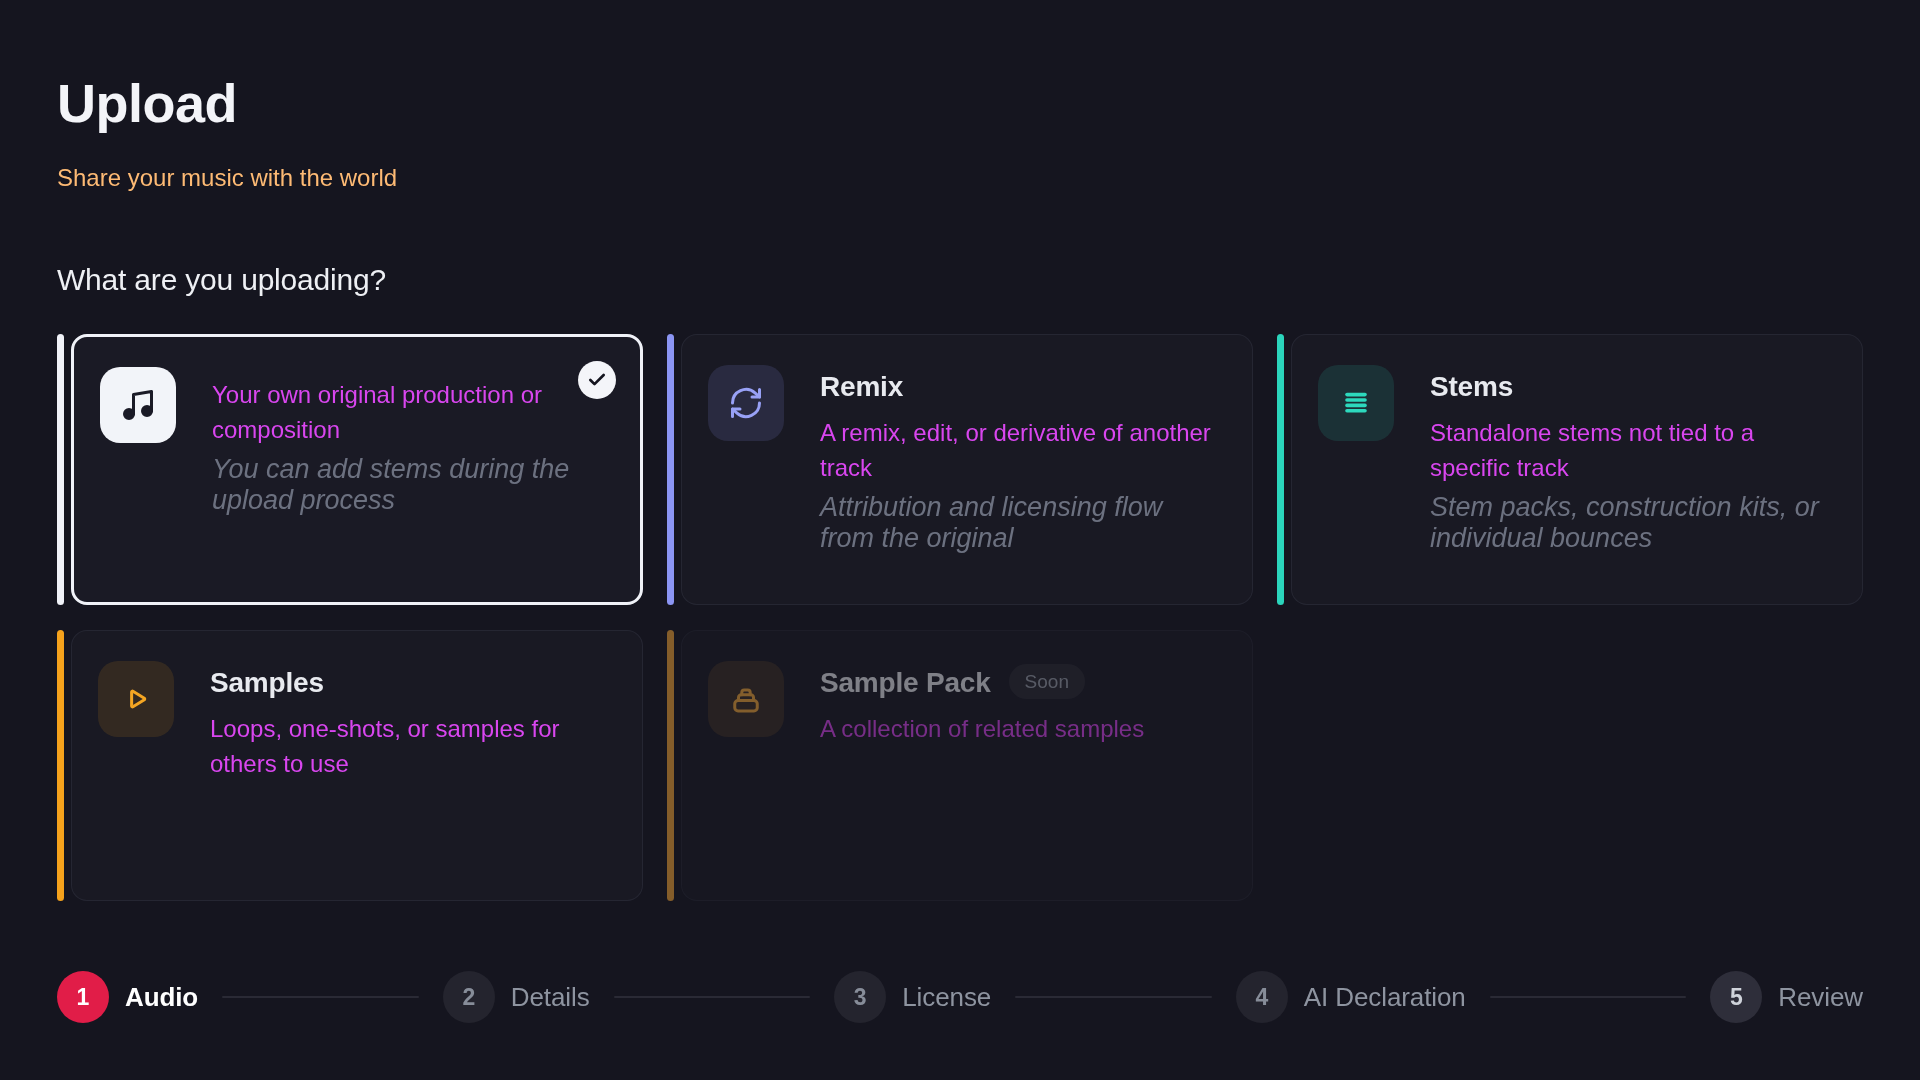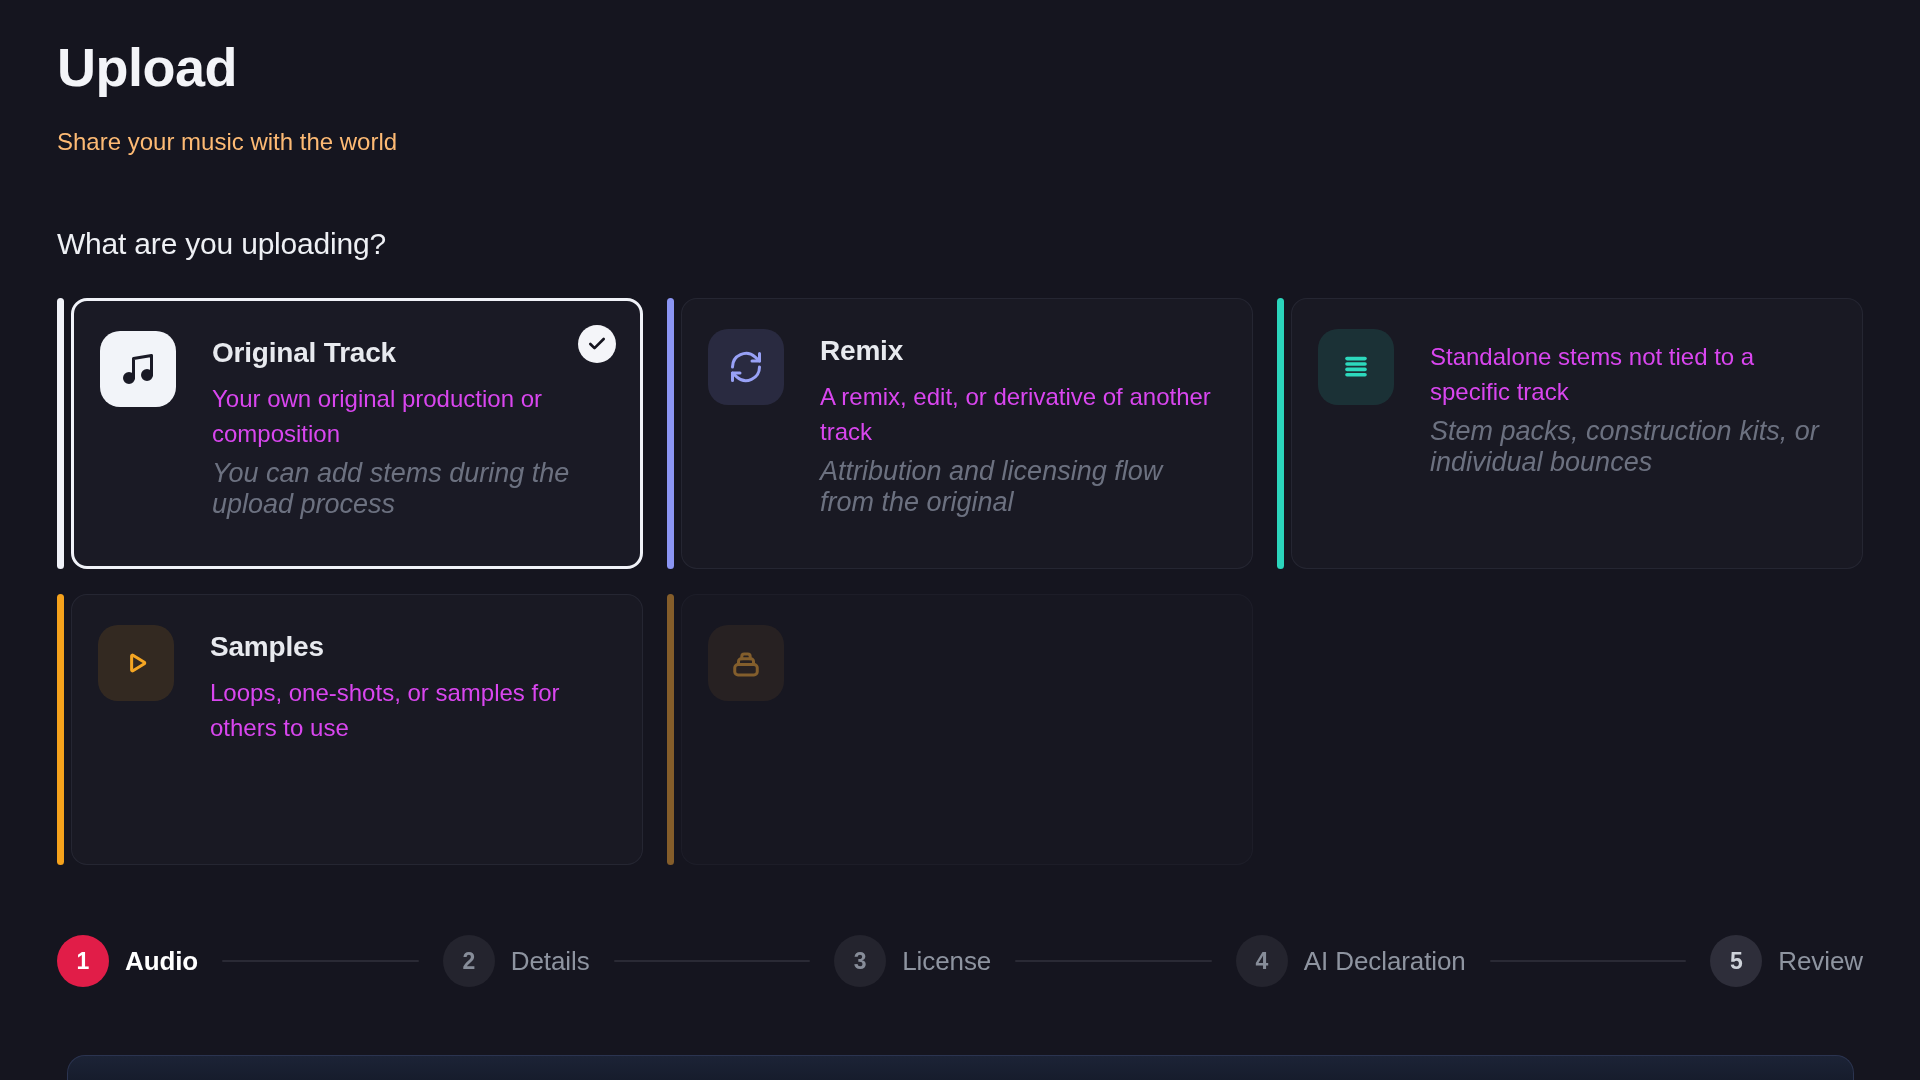--- a/index.html
+++ b/index.html
@@ -5,21 +5,21 @@
   html, body {
     margin: 0;
     padding: 0;
     width: 1920px;
     height: 1080px;
     overflow: hidden;
     background: #15151f;
     font-family: "Liberation Sans", "DejaVu Sans", sans-serif;
     -webkit-font-smoothing: antialiased;
   }
-  .wrap { padding: 36px 57px 0 57px; }
+  .wrap { padding: 36px 57px 0 57px; margin-top: 36px; }
 
   
   .h1 {
     font-size: 54px; font-weight: 700; color: #f3f4f8;
     letter-spacing: -0.5px; line-height: 62px;
   }
   .subtitle {
     margin-top: 26px; font-size: 24px; color: #fdba74; line-height: 36px;
   }
   .section-heading {
@@ -147,21 +147,20 @@
             </svg>
         </span>
         <div class="tile tile-original">
           <svg width="36" height="36" viewBox="0 0 24 24" fill="none" stroke="#1a1a26" stroke-width="2" stroke-linecap="round" stroke-linejoin="round">
             <path d="M9 18V5l12-2v13"></path>
               <circle cx="6" cy="18" r="3" fill="#1a1a26"></circle>
               <circle cx="18" cy="16" r="3" fill="#1a1a26"></circle>
           </svg>
         </div>
         <div class="txt">
-          <div class="card-title">Original Track</div>
           <div class="card-desc">Your own original production or composition</div>
           <div class="card-note">You can add stems during the upload process</div>
         </div>
       </div>
     </div>
 
     <div class="cell">
       <span class="bar bar-indigo"></span>
       <div class="card">
         <div class="tile tile-remix">
@@ -185,20 +184,21 @@
       <div class="card">
         <div class="tile tile-stems">
           <svg width="36" height="36" viewBox="0 0 24 24" fill="none" stroke="#2dd9bd" stroke-width="2.4" stroke-linecap="round">
             <line x1="6" y1="6.4" x2="18" y2="6.4"></line>
               <line x1="6" y1="10" x2="18" y2="10"></line>
               <line x1="6" y1="13.6" x2="18" y2="13.6"></line>
               <line x1="6" y1="17.2" x2="18" y2="17.2"></line>
           </svg>
         </div>
         <div class="txt">
+          <div class="card-title">Stems</div>
           <div class="card-desc">Standalone stems not tied to a specific track</div>
           <div class="card-note">Stem packs, construction kits, or individual bounces</div>
         </div>
       </div>
     </div>
 
     <div class="cell">
       <span class="bar bar-orange"></span>
       <div class="card">
         <div class="tile tile-samples">
@@ -216,20 +216,27 @@
     <div class="cell disabled">
       <span class="bar bar-amber"></span>
       <div class="card">
         <div class="tile tile-pack">
           <svg width="36" height="36" viewBox="0 0 24 24" fill="none" stroke="#f0a73a" stroke-width="2" stroke-linecap="round" stroke-linejoin="round">
             <rect x="4.5" y="13" width="15" height="7" rx="2.2"></rect>
             <path d="M7 13v-2a1.8 1.8 0 0 1 1.8-1.8h6.4A1.8 1.8 0 0 1 17 11v2"></path>
             <path d="M9.2 9.2V7.6A1.6 1.6 0 0 1 10.8 6h2.4a1.6 1.6 0 0 1 1.6 1.6v1.6"></path>
           </svg>
         </div>
+        <div class="txt">
+          <div class="title-row">
+            <span class="card-title">Sample Pack</span>
+            <span class="pill">Soon</span>
+          </div>
+          <div class="card-desc">A collection of related samples</div>
+        </div>
       </div>
     </div>
 
   </div>
 
   <div class="stepper">
     <div class="step active">
       <span class="circ">1</span>
       <span class="slabel">Audio</span>
     </div>

